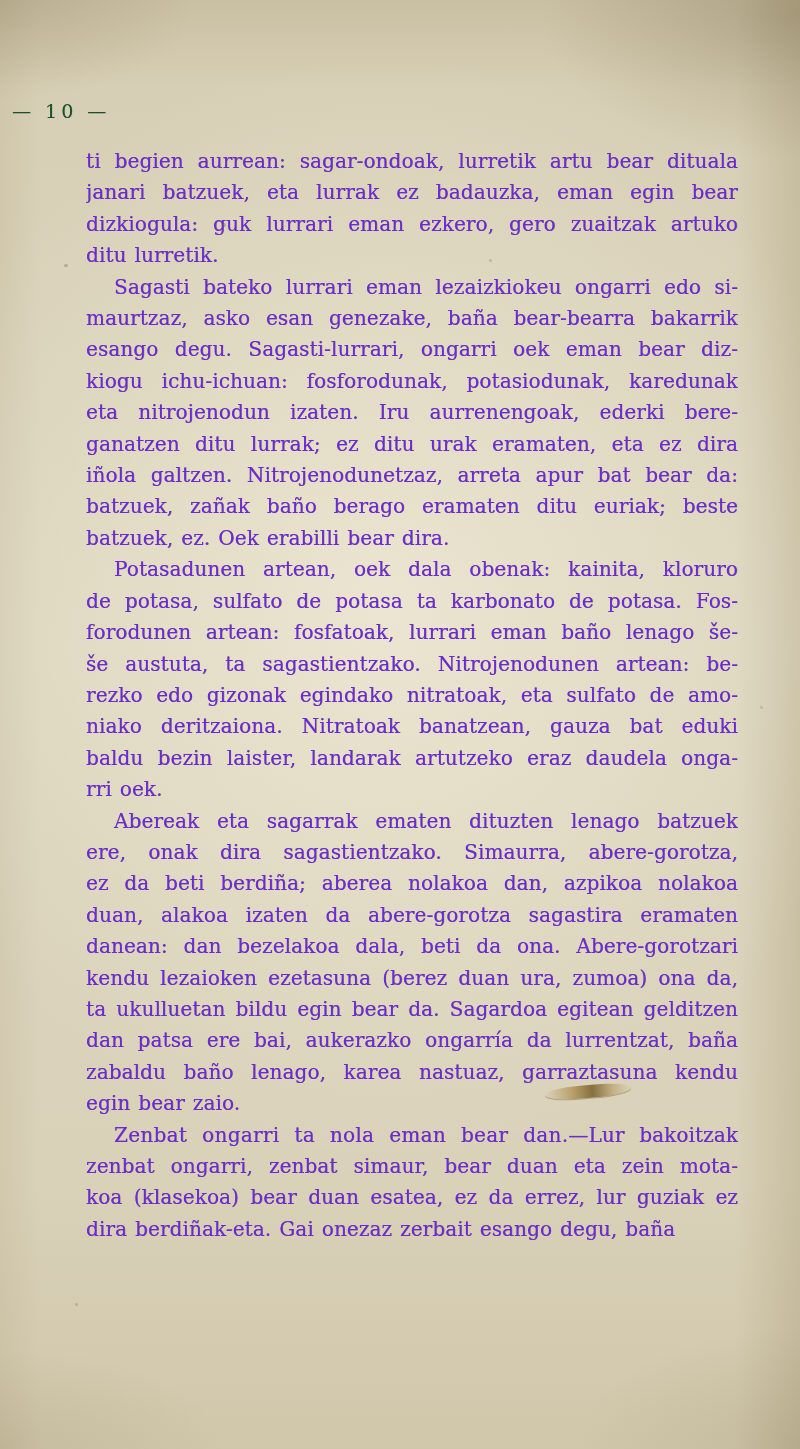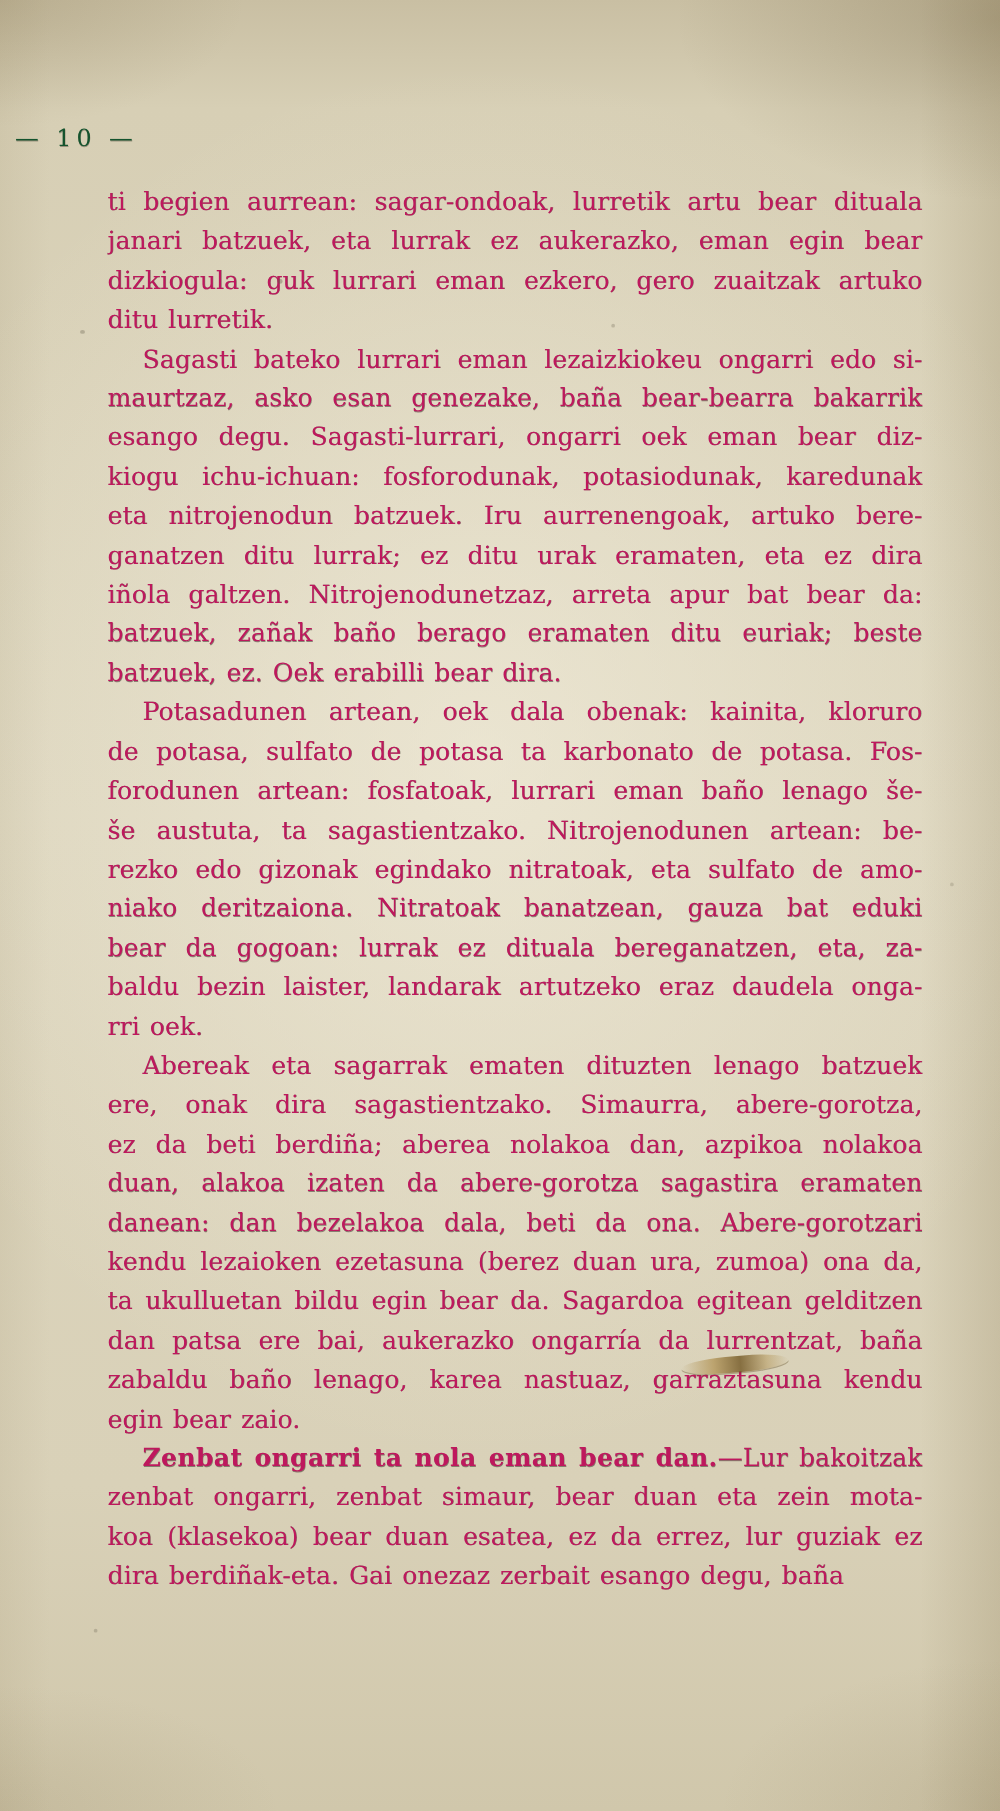--- a/index.html
+++ b/index.html
@@ -24,35 +24,35 @@
     text-align:left;
     font-size:19px;
     letter-spacing:4px;
     color:#14532d;
     text-shadow:0.3px 0.3px 0.4px rgba(90,82,66,0.5);
   }
   .text-block {
     position:absolute;
     left:86px; top:146px; width:652px;
     font-size:20px;
-    color:#be185d;
+    color:#6d28d9;
   }
   .pline {
     line-height:31.4px;
     text-align:justify;
     text-align-last:justify;
     letter-spacing:0.1px;
     word-spacing:1.5px;
     text-shadow:0.35px 0.35px 0.45px rgba(62,56,46,0.55);
     overflow:hidden;
     white-space:nowrap;
   }
   .pline.last { text-align-last:left; }
   .pline.indent { text-indent:28px; }
-  .bold { font-weight:bold; letter-spacing:0.3px; }
+  .bold { font-weight:normal; letter-spacing:0.3px; }
   .stain {
     position:absolute;
     left:545px; top:1085px;
     width:86px; height:13px;
     background:linear-gradient(90deg, rgba(178,148,86,0) 0%, rgba(178,148,86,0.75) 30%, rgba(120,94,44,0.85) 55%, rgba(178,148,86,0.5) 80%, rgba(178,148,86,0) 100%);
     border-radius:50%/60%;
     transform:rotate(-5deg);
     box-shadow:0 1px 0 rgba(90,70,30,0.35);
   }
   .speck { position:absolute; border-radius:50%; background:rgba(98,90,72,0.55); }
@@ -64,45 +64,44 @@
 </style>
 </head>
 <body>
 
 <div class="page-number">— 10 —</div>
 
 <div class="text-block">
 
   <div>
     <div class="pline">ti begien aurrean: sagar-ondoak, lurretik artu bear dituala</div>
-    <div class="pline">janari batzuek, eta lurrak ez aukerazko, eman egin bear</div>
+    <div class="pline">janari batzuek, eta lurrak ez badauzka, eman egin bear</div>
     <div class="pline">dizkiogula: guk lurrari eman ezkero, gero zuaitzak artuko</div>
     <div class="pline last">ditu lurretik.</div>
   </div>
 
   <div>
     <div class="pline indent">Sagasti bateko lurrari eman lezaizkiokeu ongarri edo si-</div>
     <div class="pline">maurtzaz, asko esan genezake, baña bear-bearra bakarrik</div>
     <div class="pline">esango degu. Sagasti-lurrari, ongarri oek eman bear diz-</div>
     <div class="pline">kiogu ichu-ichuan: fosforodunak, potasiodunak, karedunak</div>
-    <div class="pline">eta nitrojenodun batzuek. Iru aurrenengoak, artuko bere-</div>
+    <div class="pline">eta nitrojenodun izaten. Iru aurrenengoak, ederki bere-</div>
     <div class="pline">ganatzen ditu lurrak; ez ditu urak eramaten, eta ez dira</div>
     <div class="pline">iñola galtzen. Nitrojenodunetzaz, arreta apur bat bear da:</div>
     <div class="pline">batzuek, zañak baño berago eramaten ditu euriak; beste</div>
     <div class="pline last">batzuek, ez. Oek erabilli bear dira.</div>
   </div>
 
   <div>
     <div class="pline indent">Potasadunen artean, oek dala obenak: kainita, kloruro</div>
     <div class="pline">de potasa, sulfato de potasa ta karbonato de potasa. Fos-</div>
     <div class="pline">forodunen artean: fosfatoak, lurrari eman baño lenago še-</div>
     <div class="pline">še austuta, ta sagastientzako. Nitrojenodunen artean: be-</div>
     <div class="pline">rezko edo gizonak egindako nitratoak, eta sulfato de amo-</div>
     <div class="pline">niako deritzaiona. Nitratoak banatzean, gauza bat eduki</div>
-    <div class="pline">bear da gogoan: lurrak ez dituala bereganatzen, eta, za-</div>
     <div class="pline">baldu bezin laister, landarak artutzeko eraz daudela onga-</div>
     <div class="pline last">rri oek.</div>
   </div>
 
   <div>
     <div class="pline indent">Abereak eta sagarrak ematen dituzten lenago batzuek</div>
     <div class="pline">ere, onak dira sagastientzako. Simaurra, abere-gorotza,</div>
     <div class="pline">ez da beti berdiña; aberea nolakoa dan, azpikoa nolakoa</div>
     <div class="pline">duan, alakoa izaten da abere-gorotza sagastira eramaten</div>
     <div class="pline">danean: dan bezelakoa dala, beti da ona. Abere-gorotzari</div>

